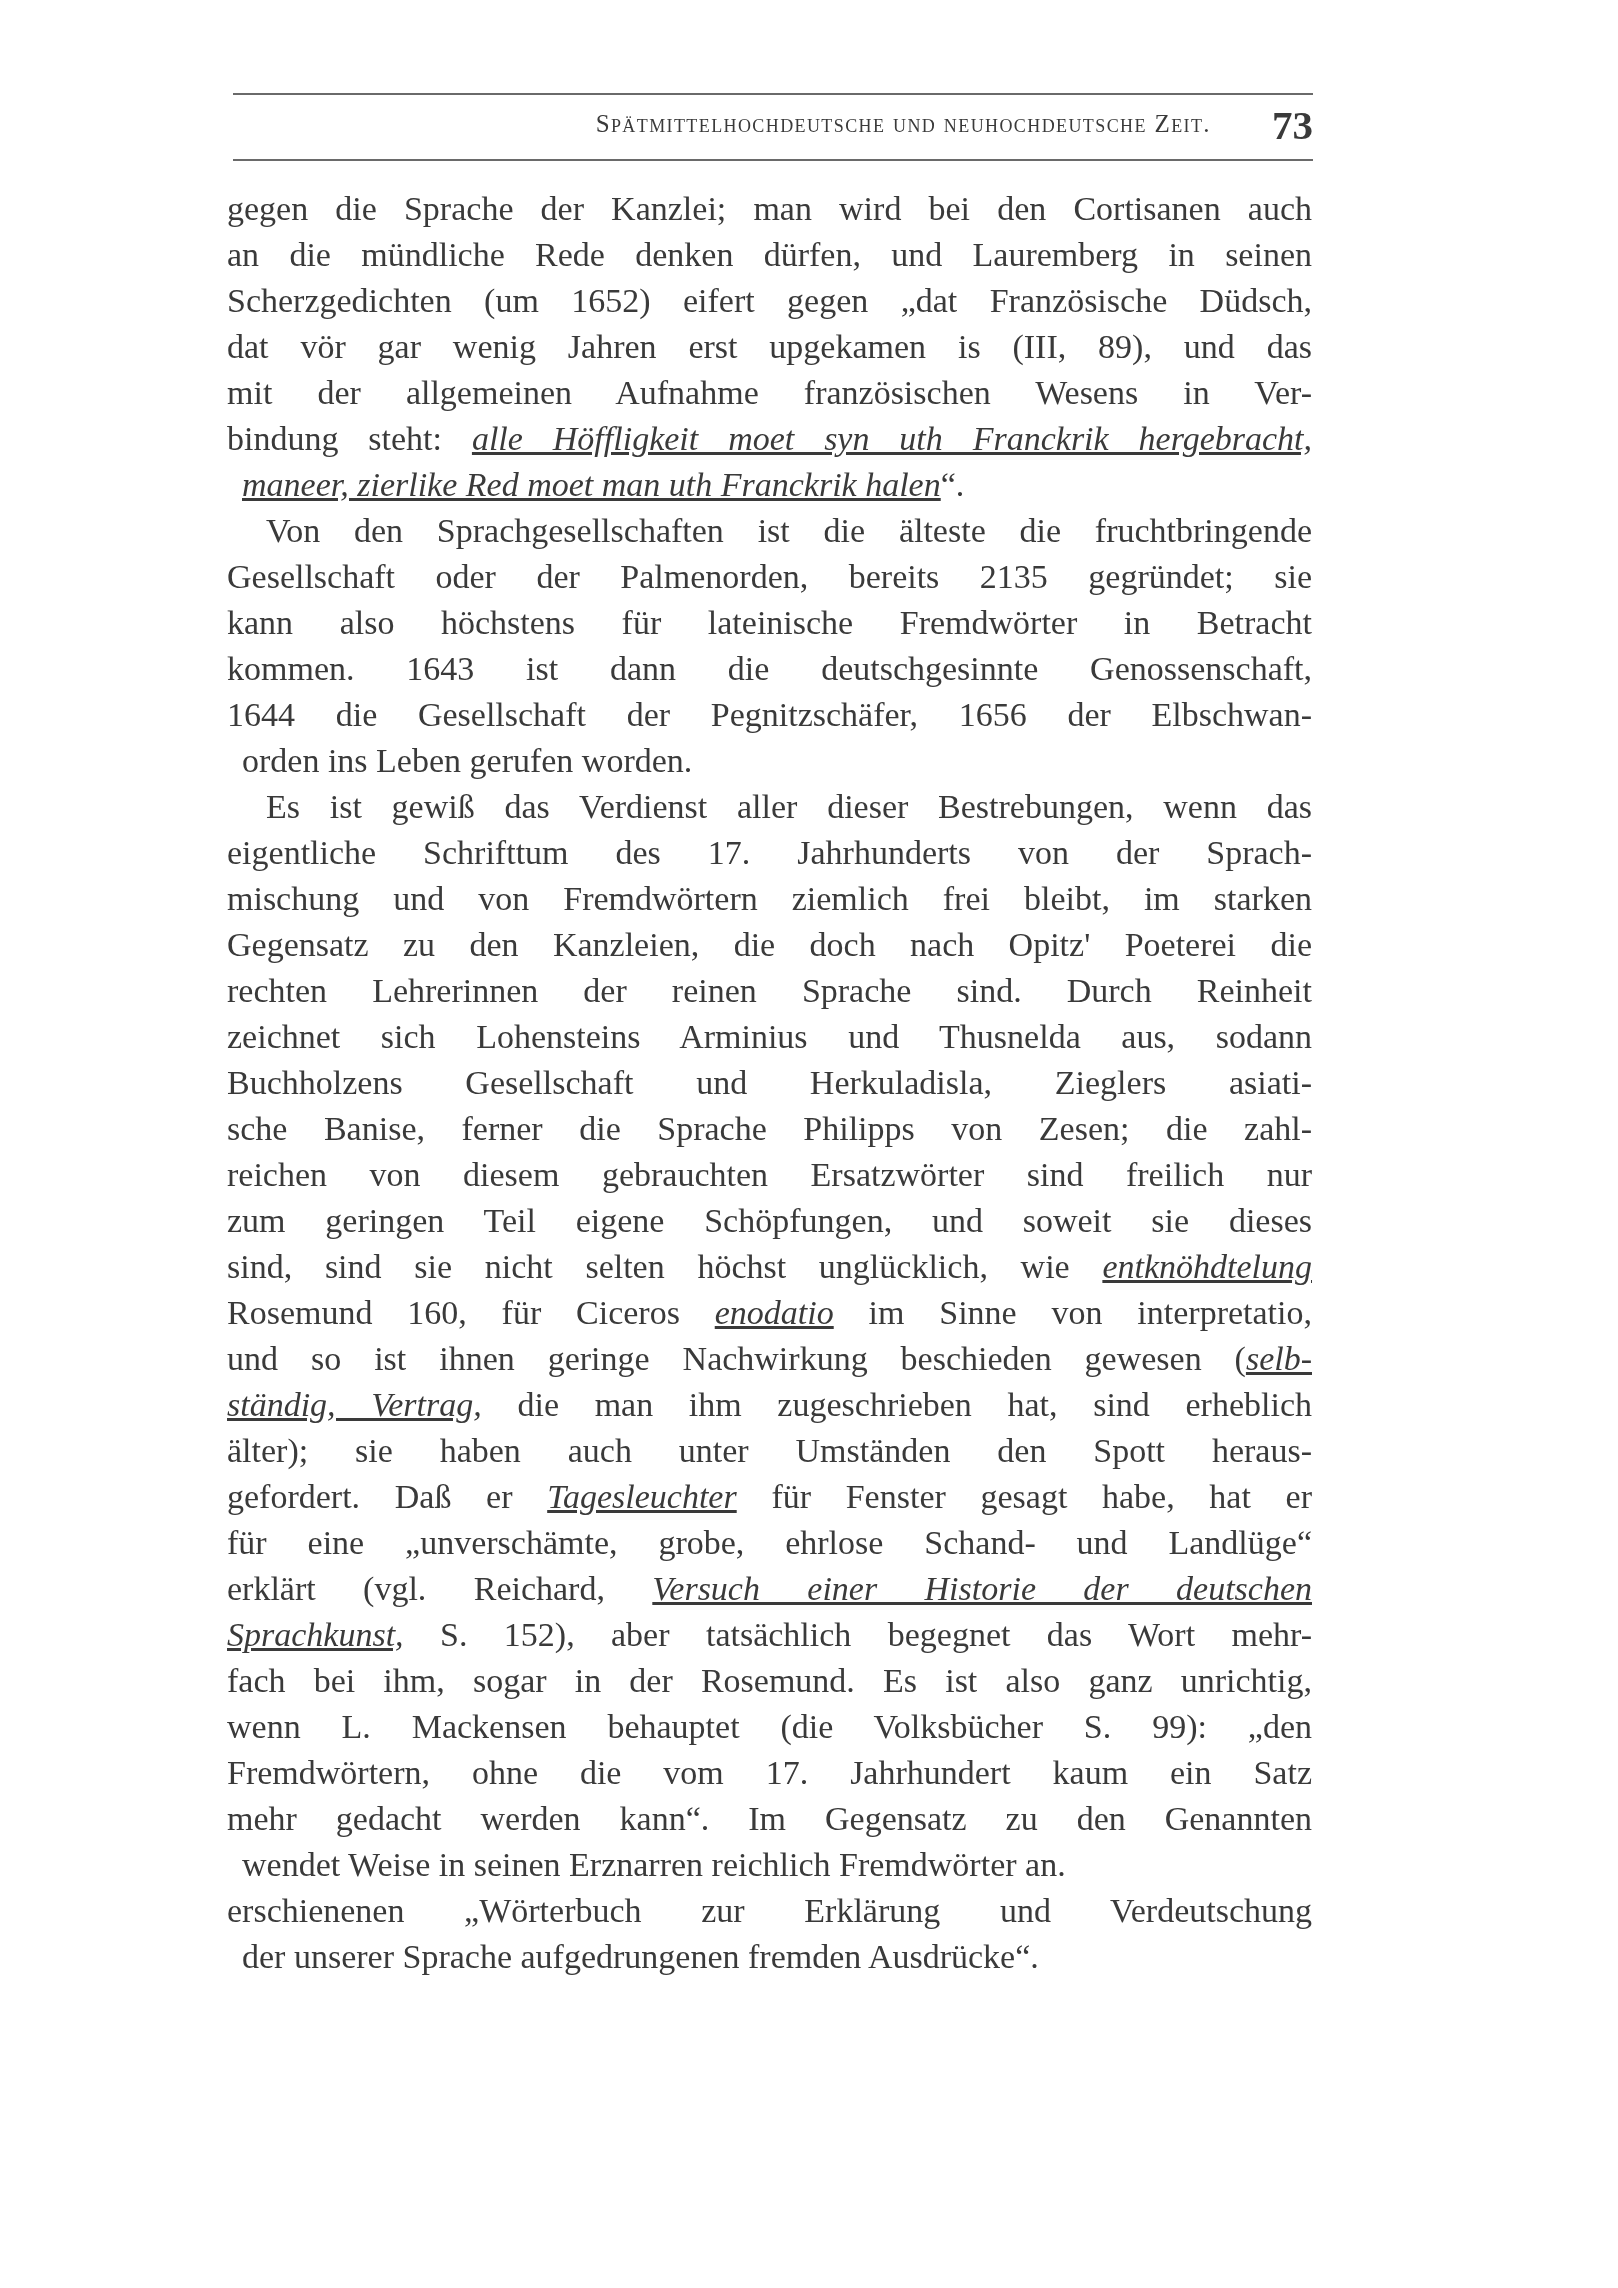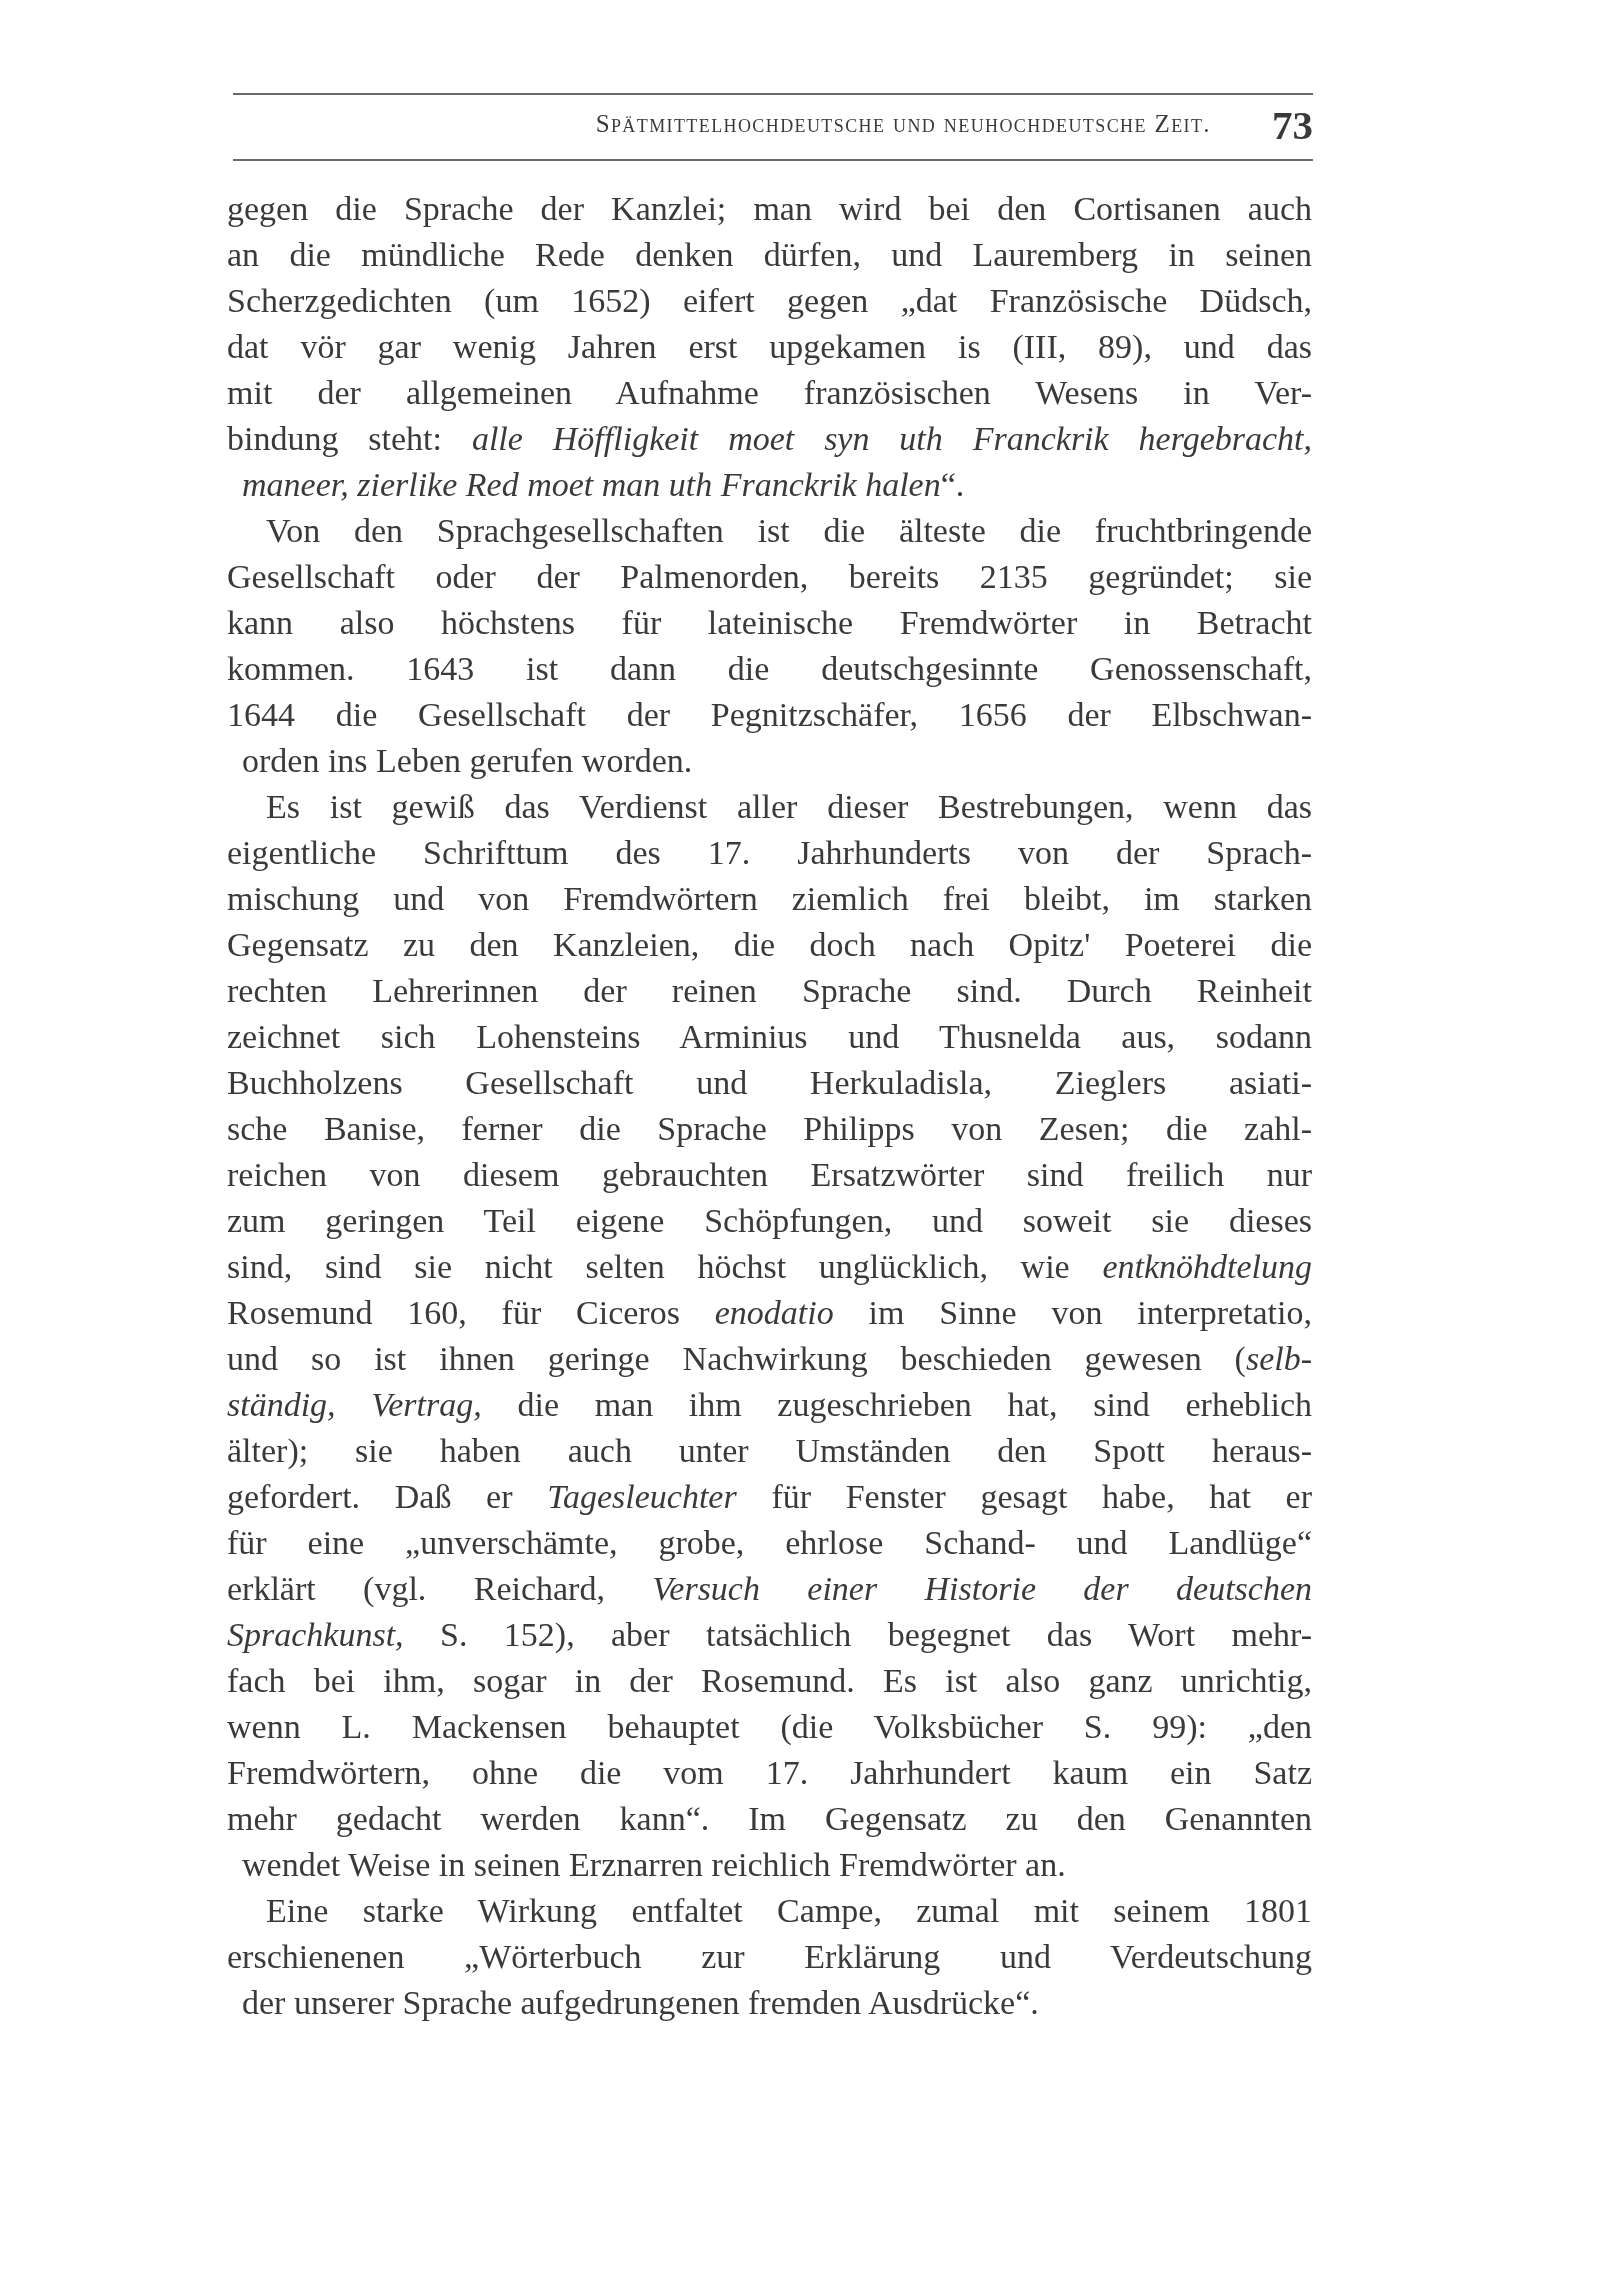--- a/index.html
+++ b/index.html
@@ -5,21 +5,21 @@
   html,body{margin:0;padding:0;background:#fff;}
   body{width:1619px;height:2289px;position:relative;overflow:hidden;font-family:"Liberation Serif","DejaVu Serif",serif;color:#3a3a3a;}
   .rule{position:absolute;left:233px;width:1080px;height:1.8px;background:#6a6a6a;}
   .running-head{position:absolute;left:233px;width:1080px;top:103px;height:46px;}
   .rh-title{position:absolute;right:102px;top:7.4px;font-size:25px;font-variant:small-caps;letter-spacing:1.4px;text-align:right;}
   .rh-page{position:absolute;right:0;top:-1.8px;font-size:41px;font-weight:bold;}
   .body{position:absolute;left:227px;width:1085px;top:186px;}
   .line{height:46px;line-height:46px;font-size:34px;white-space:nowrap;text-align:justify;text-align-last:justify;}
   .line.last{text-align-last:left;margin-left:15px;}
   .line.indent{padding-left:39px;}
-  i{font-style:italic;}
+  i{font-style:italic;text-decoration:underline;}
 </style>
 </head>
 <body>
 
 <div class="rule" style="top:93px"></div>
 <div class="running-head">
   <span class="rh-title">Spätmittelhochdeutsche und neuhochdeutsche Zeit.</span>
   <span class="rh-page">73</span>
 </div>
 <div class="rule" style="top:159px"></div>
@@ -55,17 +55,16 @@
     <div class="line"><span>älter); sie haben auch unter Umständen den Spott heraus-</span></div>
     <div class="line"><span>gefordert. Daß er </span><i>Tagesleuchter</i><span> für Fenster gesagt habe, hat er</span></div>
     <div class="line"><span>für eine „unverschämte, grobe, ehrlose Schand- und Landlüge“</span></div>
     <div class="line"><span>erklärt (vgl. Reichard, </span><i>Versuch einer Historie der deutschen</i></div>
     <div class="line"><i>Sprachkunst,</i><span> S. 152), aber tatsächlich begegnet das Wort mehr-</span></div>
     <div class="line"><span>fach bei ihm, sogar in der Rosemund. Es ist also ganz unrichtig,</span></div>
     <div class="line"><span>wenn L. Mackensen behauptet (die Volksbücher S. 99): „den</span></div>
     <div class="line"><span>Fremdwörtern, ohne die vom 17. Jahrhundert kaum ein Satz</span></div>
     <div class="line"><span>mehr gedacht werden kann“. Im Gegensatz zu den Genannten</span></div>
     <div class="line last"><span>wendet Weise in seinen Erznarren reichlich Fremdwörter an.</span></div>
-    <div class="line indent"><span>Eine starke Wirkung entfaltet Campe, zumal mit seinem 1801</span></div>
     <div class="line"><span>erschienenen „Wörterbuch zur Erklärung und Verdeutschung</span></div>
     <div class="line last"><span>der unserer Sprache aufgedrungenen fremden Ausdrücke“.</span></div>
   </div>
 
 
 </body></html>

